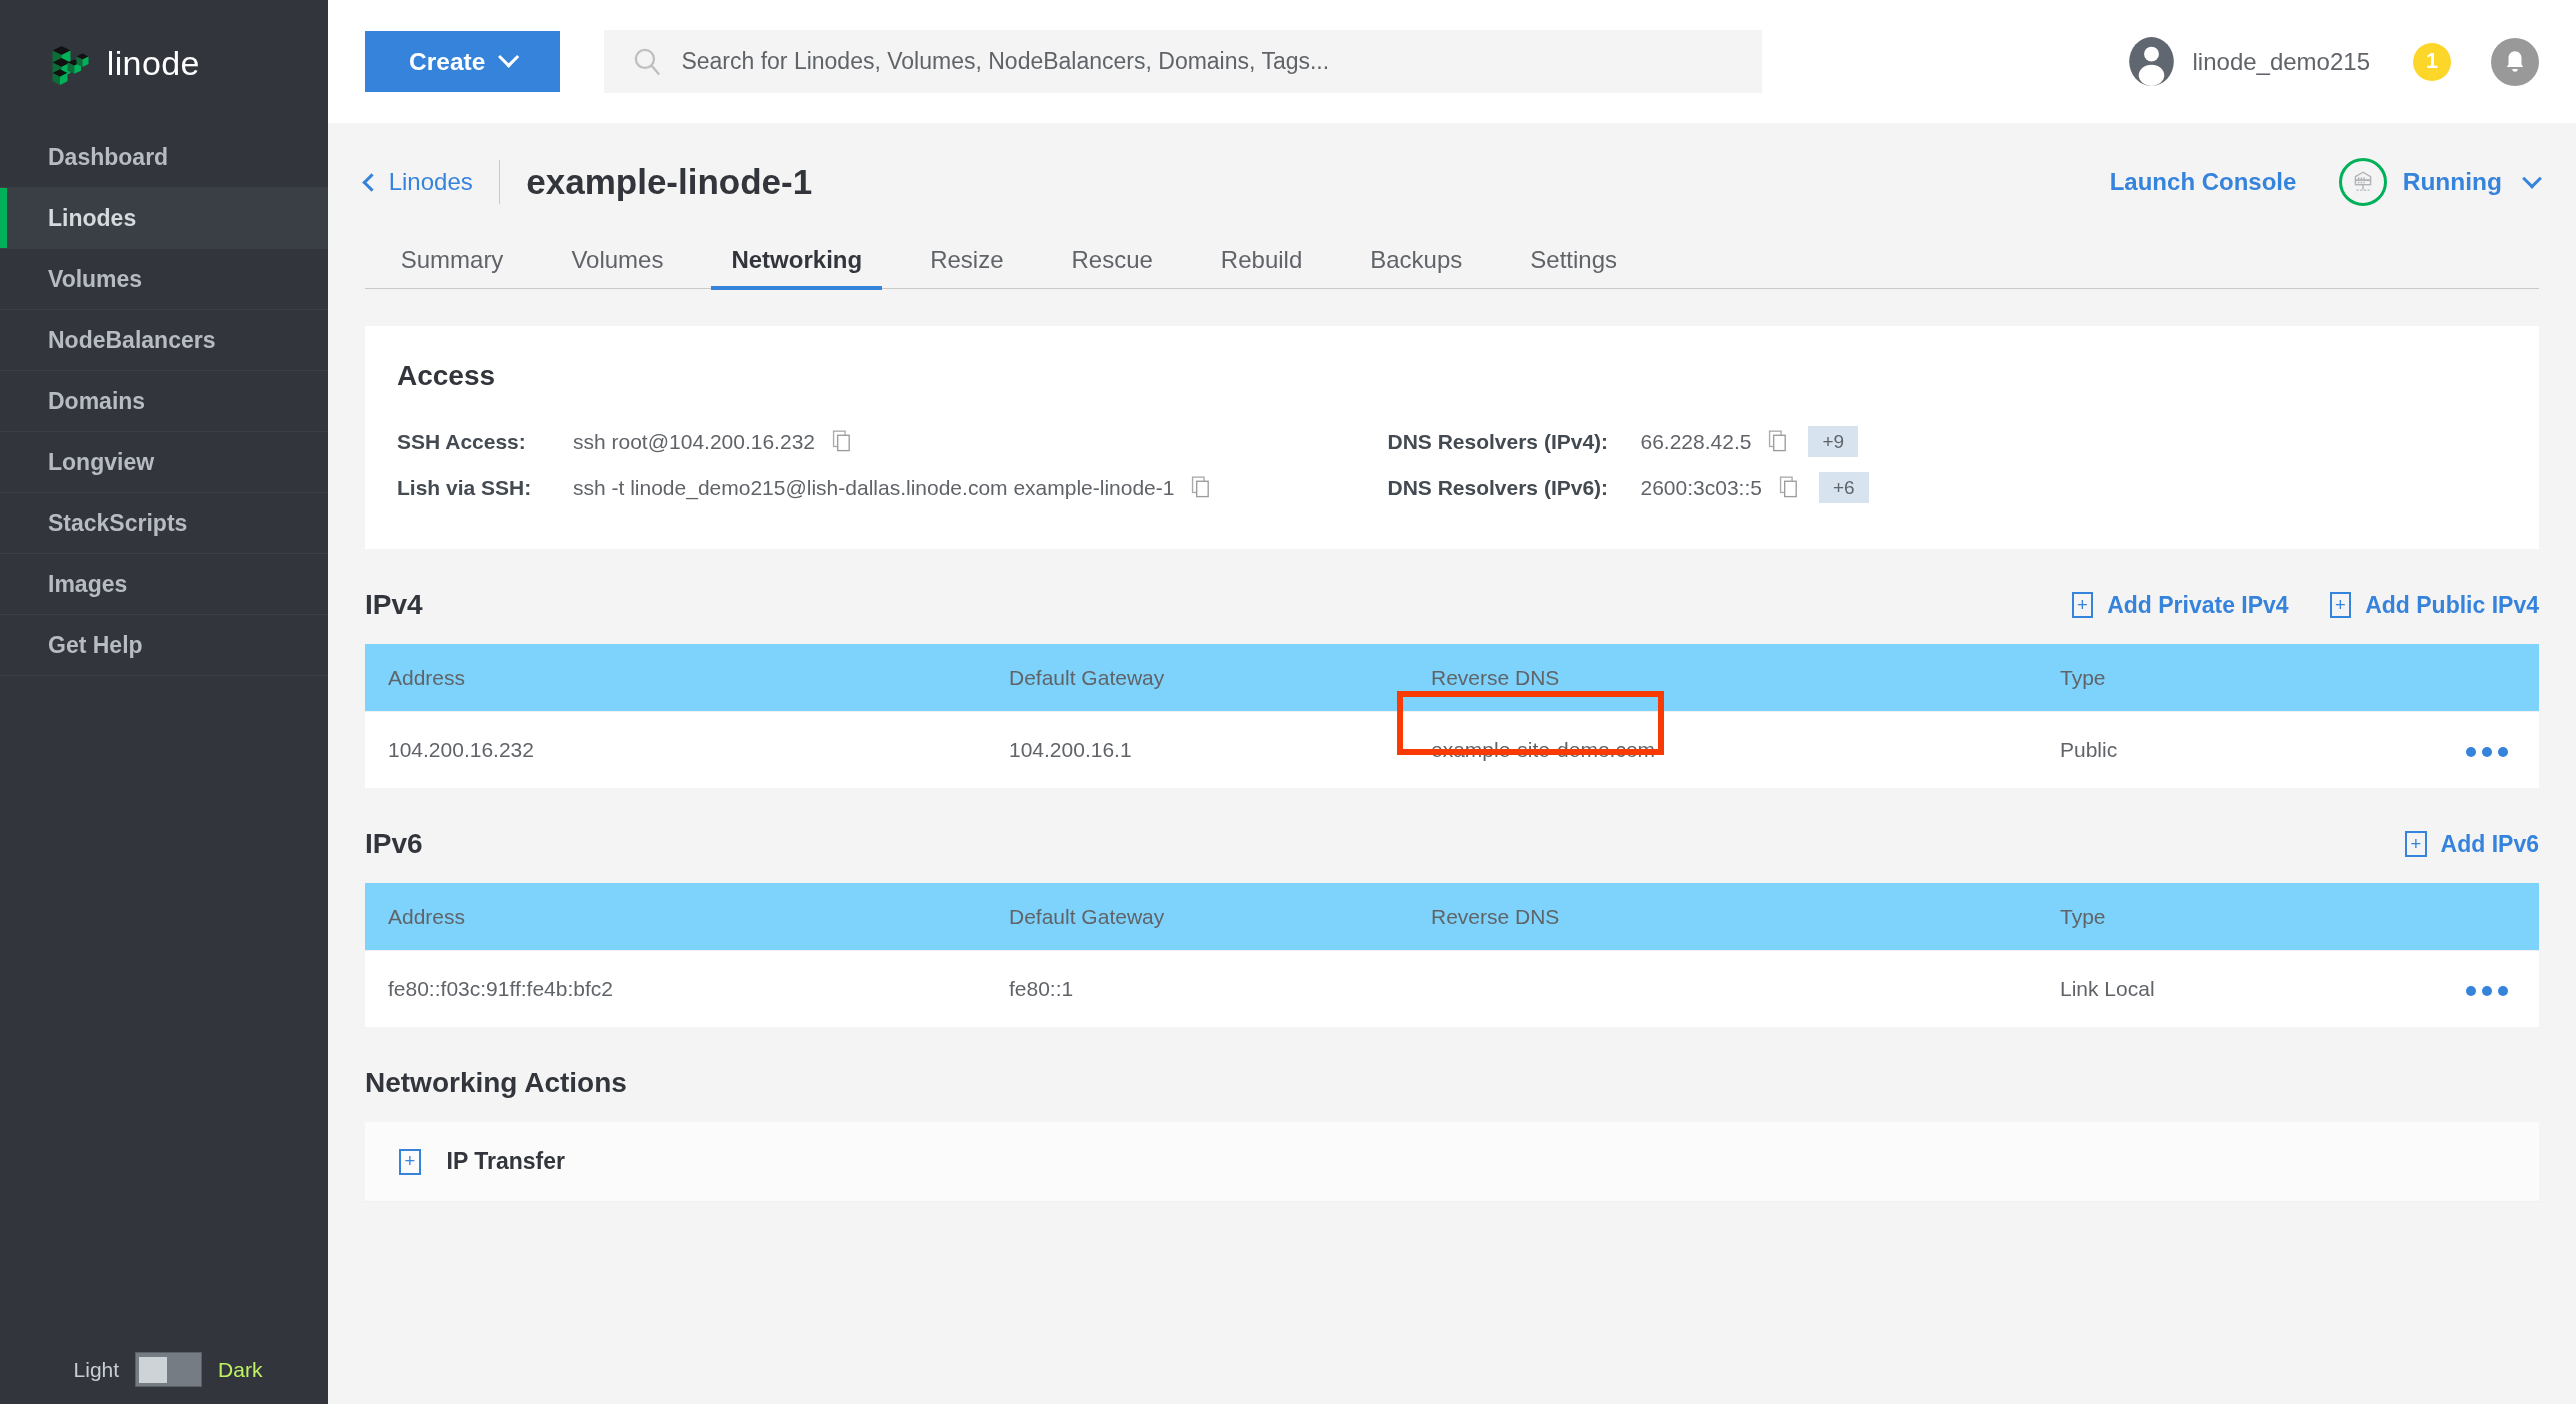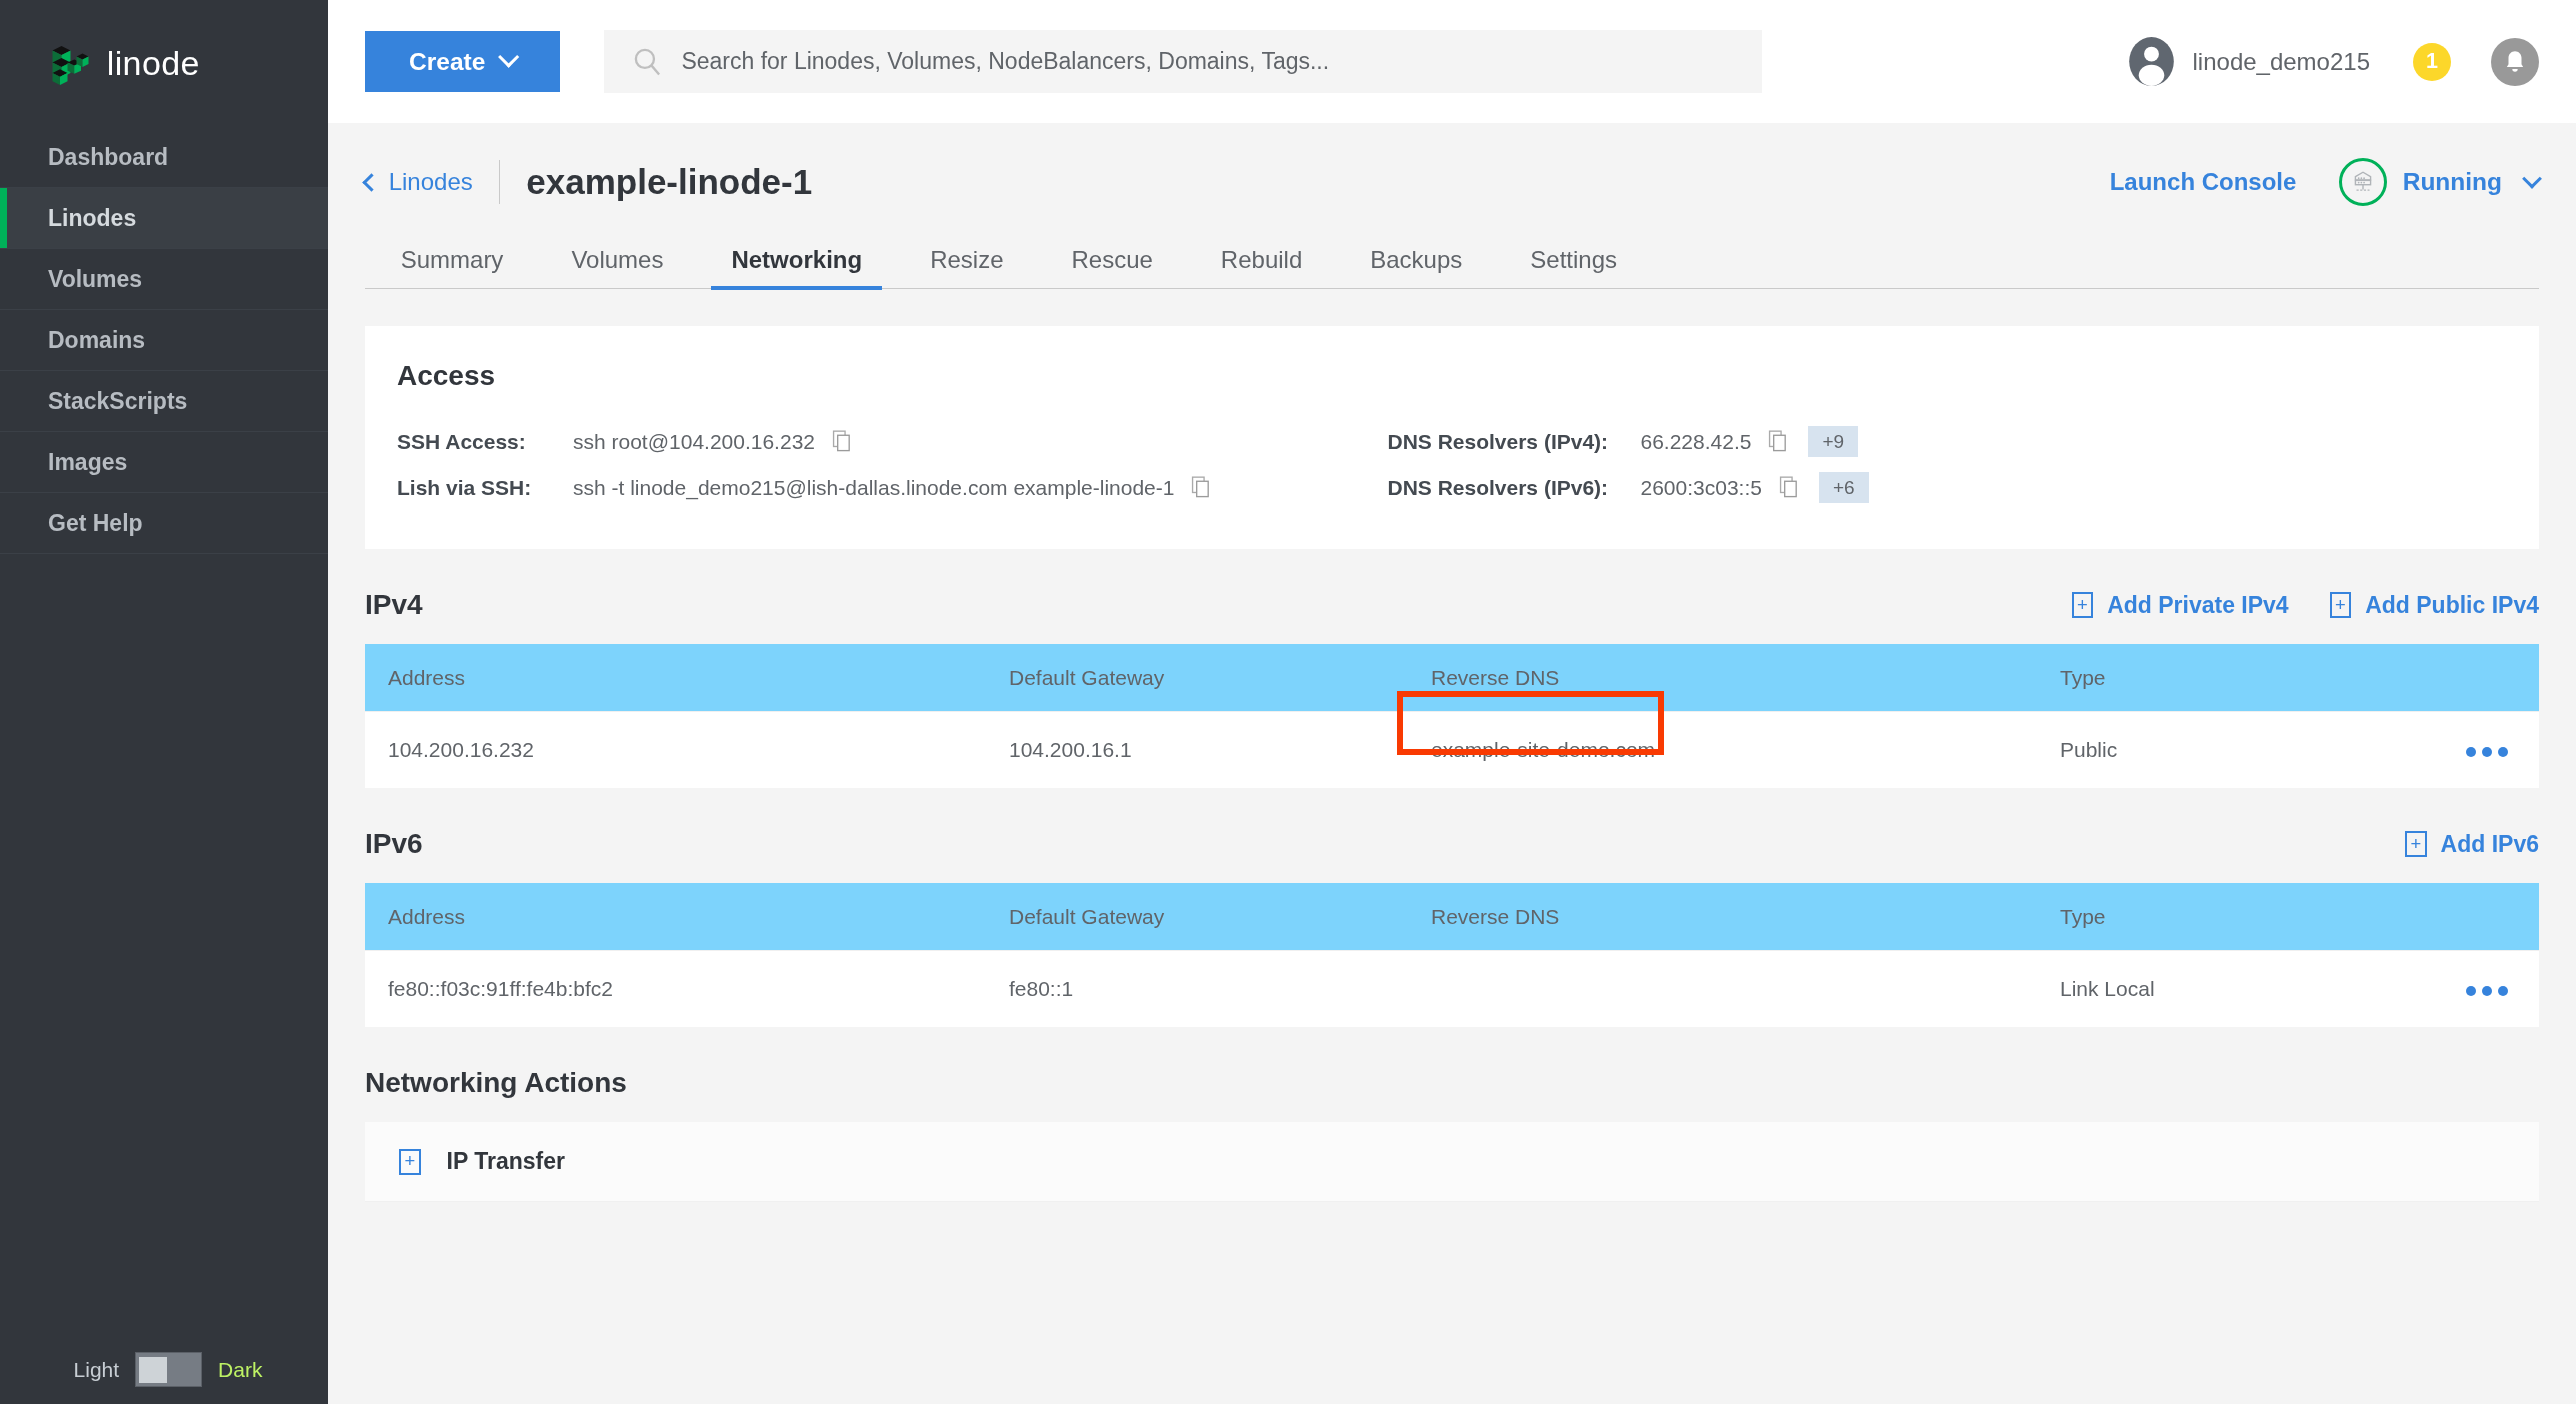--- a/index.html
+++ b/index.html
@@ -309,21 +309,27 @@
       <div class="nav-item first">
         <span>Dashboard</span>
       </div>
       <div class="nav-item active">
         <span>Linodes</span>
       </div>
       <div class="nav-item">
         <span>Volumes</span>
       </div>
       <div class="nav-item">
+        <span>NodeBalancers</span>
+      </div>
+      <div class="nav-item">
         <span>Domains</span>
+      </div>
+      <div class="nav-item">
+        <span>Longview</span>
       </div>
       <div class="nav-item">
         <span>StackScripts</span>
       </div>
       <div class="nav-item">
         <span>Images</span>
       </div>
       <div class="nav-item">
         <span>Get Help</span>
       </div>

